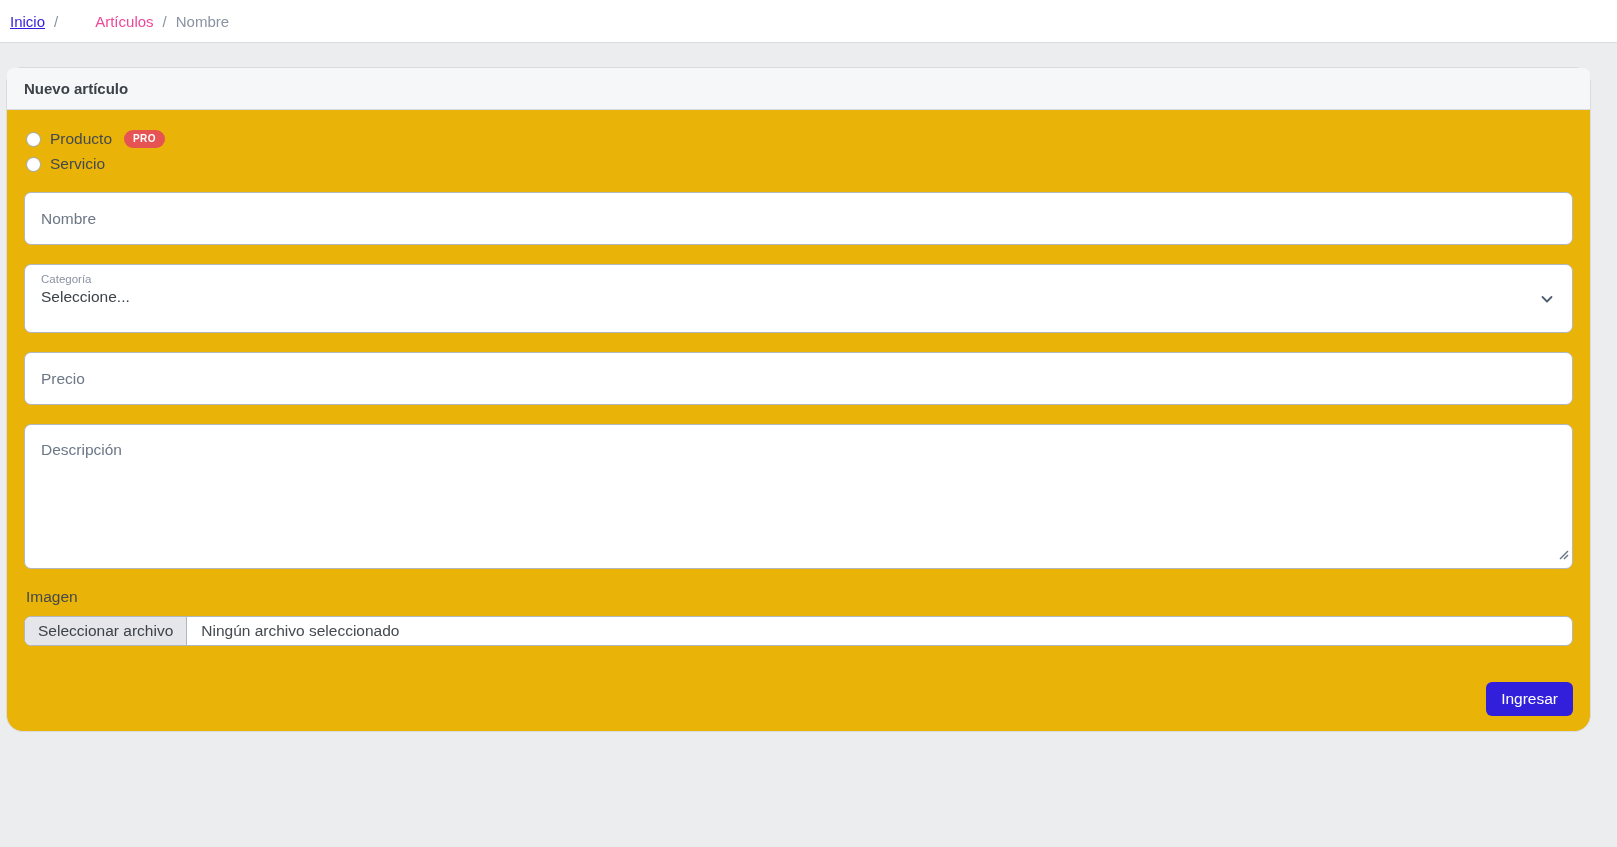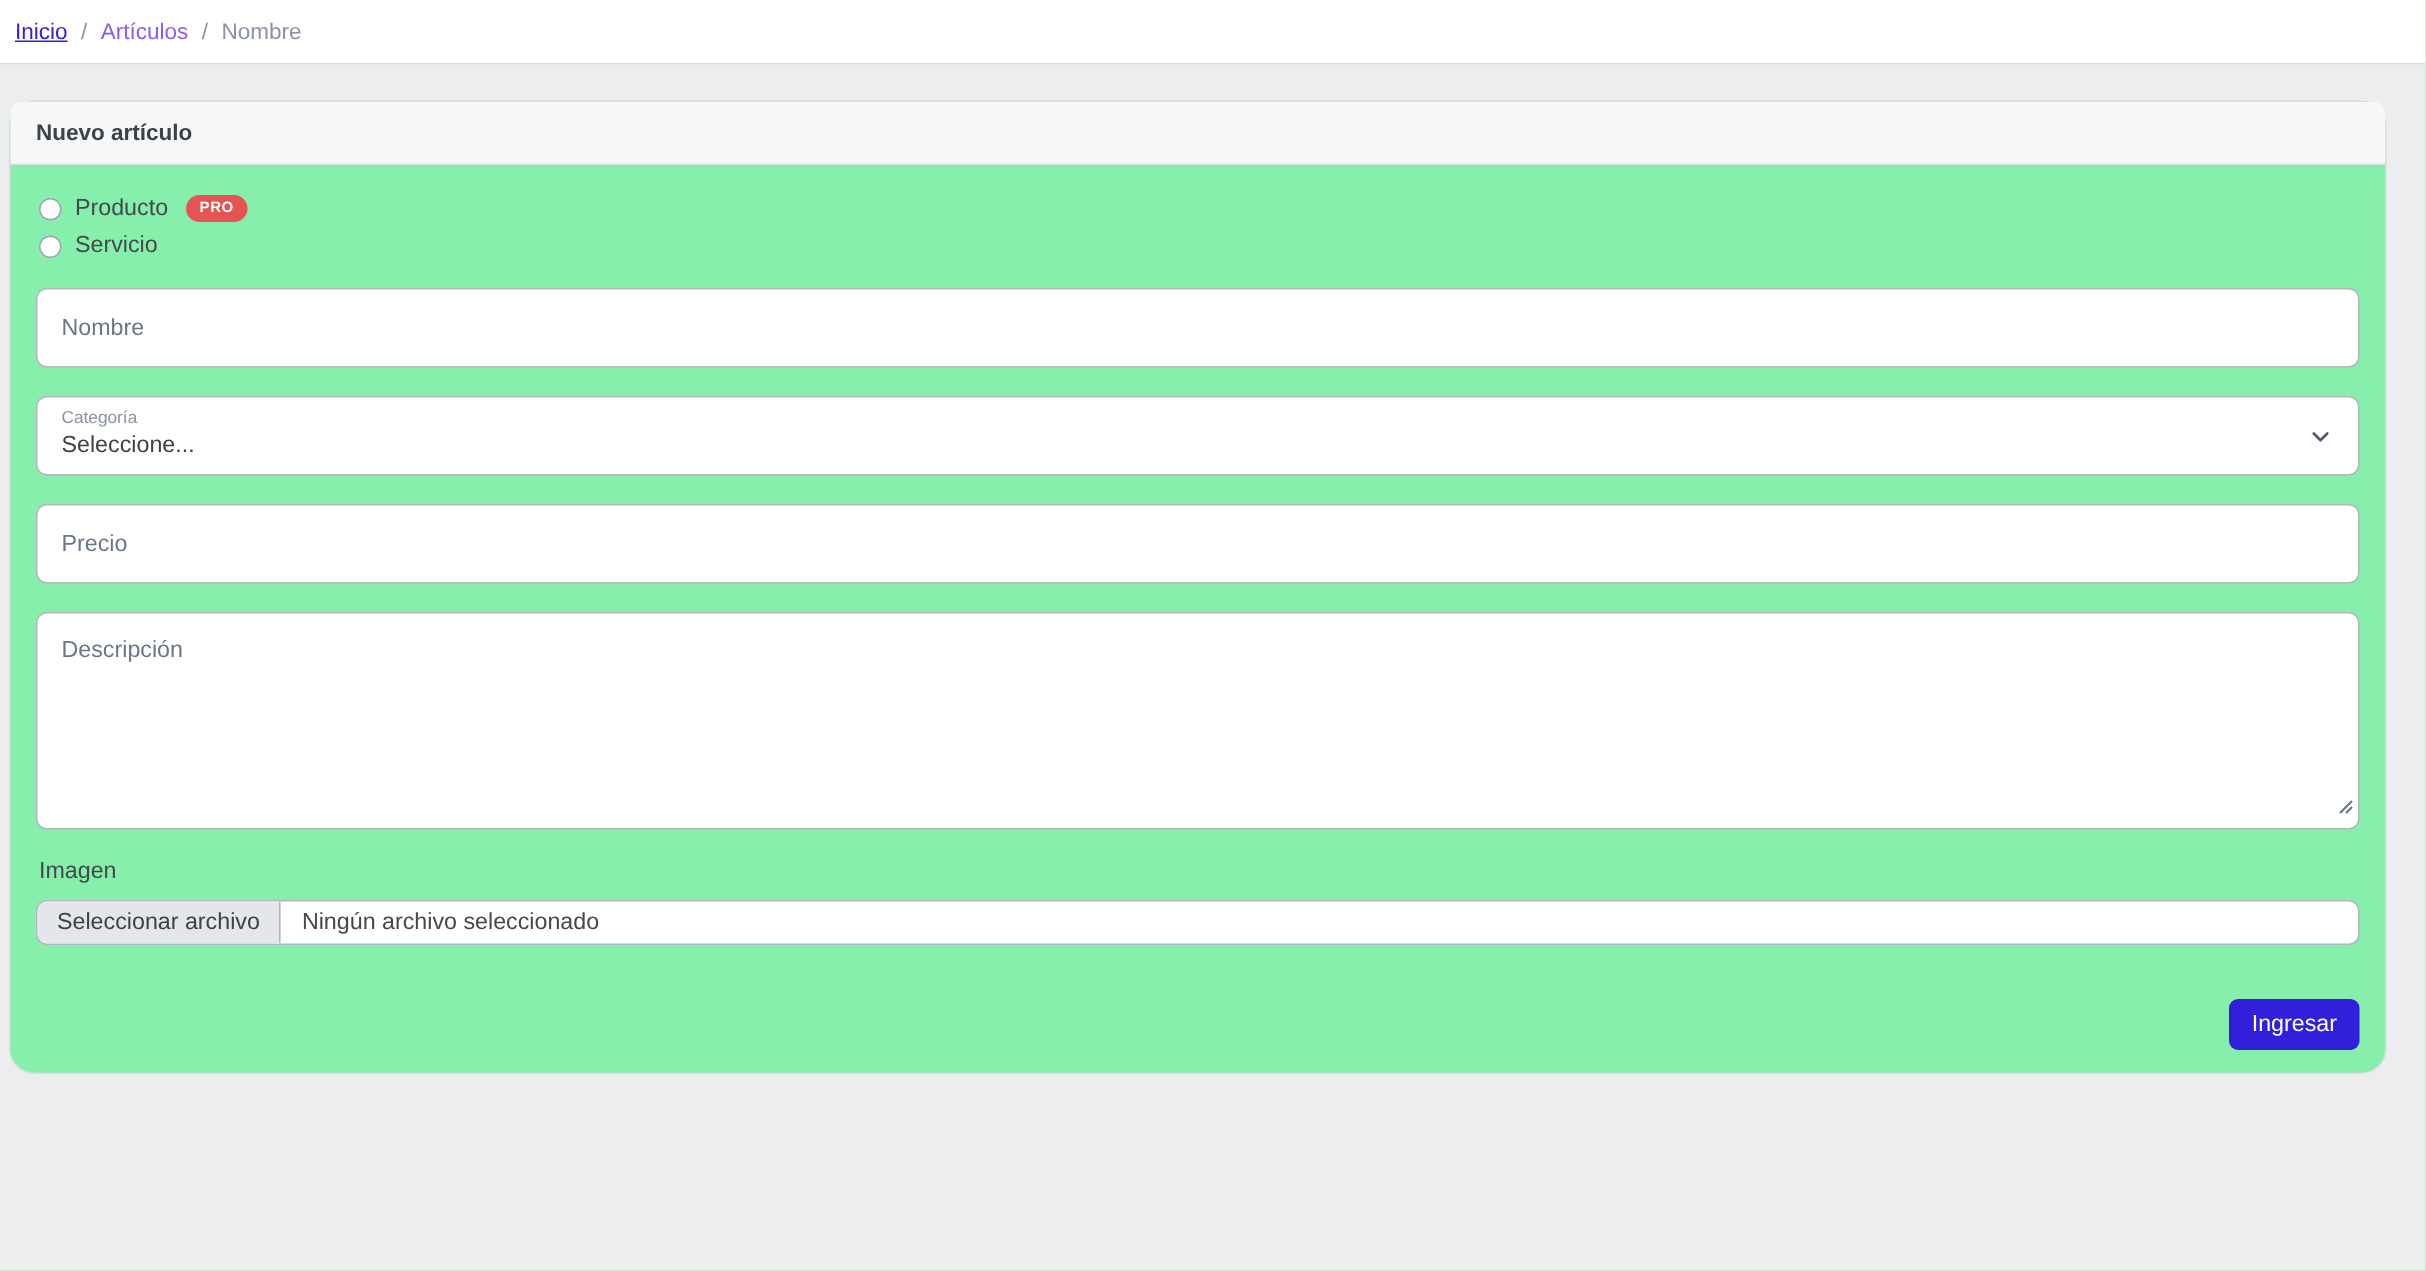--- a/index.html
+++ b/index.html
@@ -17,29 +17,29 @@
   .topbar {
     height: 43px;
     background: #ffffff;
     border-bottom: 1px solid #d8dbe0;
     display: flex;
     align-items: center;
     padding: 0 10px;
   }
   .breadcrumb { display: flex; align-items: center; gap: 9px; font-size: 15px; }
   .bc-link { color: #321fdb; text-decoration: underline; cursor: pointer; text-align: center; }
-  .bc-item { color: #8b5cf6; }
+  .bc-item { color: #ec4899; margin-left: 28px; }
   .bc-active { color: #8a93a2; }
   .bc-sep { color: #8a93a2; }
 
   
   .main { padding: 24px 26px 0 6px; }
 
   .card {
-    background: #86efac;
+    background: #eab308;
     border: 1px solid #d8dbe0;
     border-radius: 17px;
   }
   .card-header {
     background: #f6f7f8;
     border-bottom: 1px solid #d8dbe0;
     border-radius: 7px 7px 0 0;
     padding: 12px 17px;
     font-weight: 700;
     font-size: 15px;
@@ -102,21 +102,21 @@
     padding: 0 16px;
     font-family: "Liberation Sans", sans-serif;
     font-size: 15.5px;
     color: #44494e;
     outline: none;
   }
   .text-input::placeholder { color: #6b7785; opacity: 1; }
 
   .floating-select {
     width: 100%;
-    height: 53px;
+    height: 69px;
     border: 1px solid #b1b7c1;
     border-radius: 7px;
     background: #fff;
     position: relative;
     padding: 8px 16px 0 16px;
     cursor: pointer;
   }
   .floating-select .mini-label {
     display: block;
     font-size: 11.5px;

